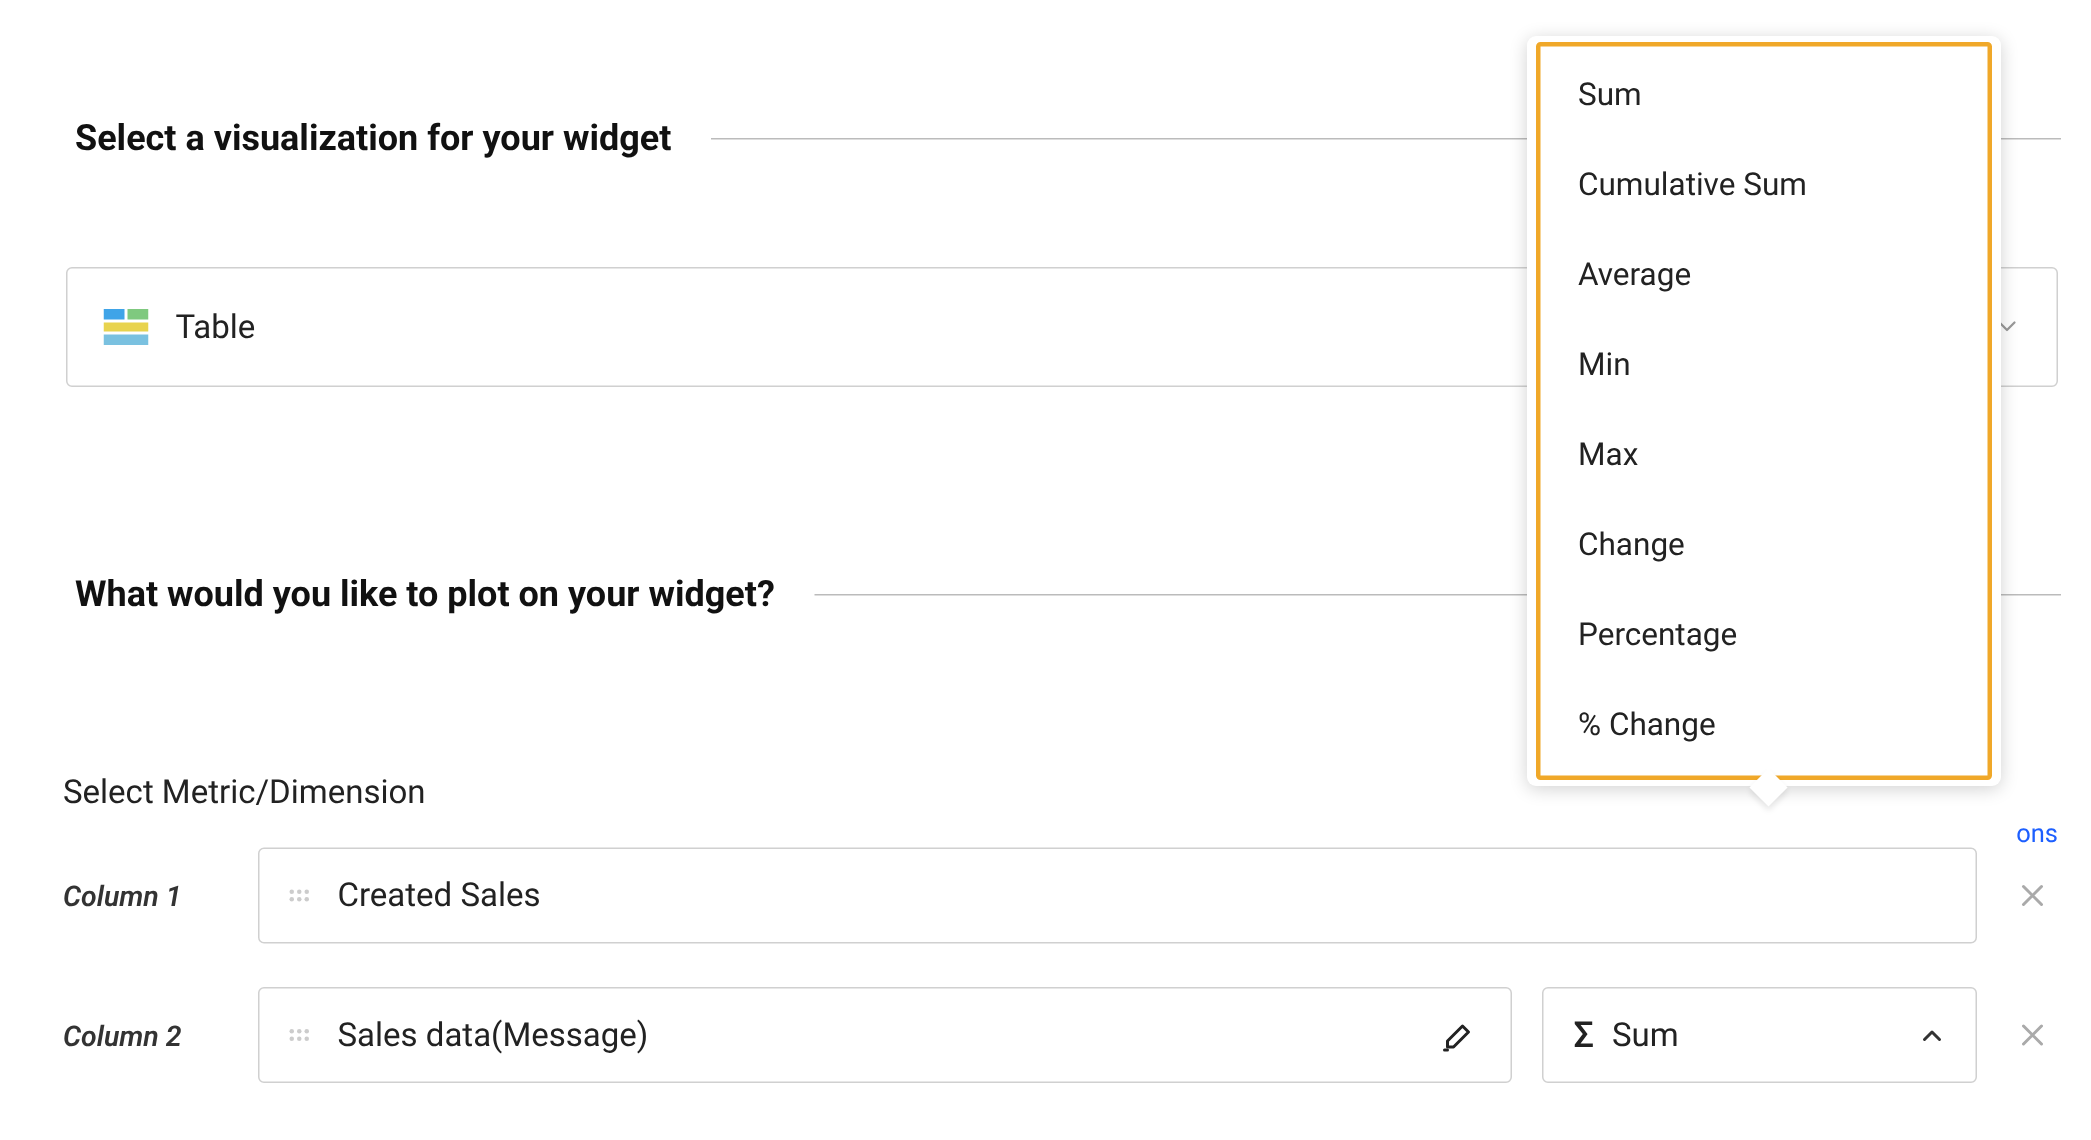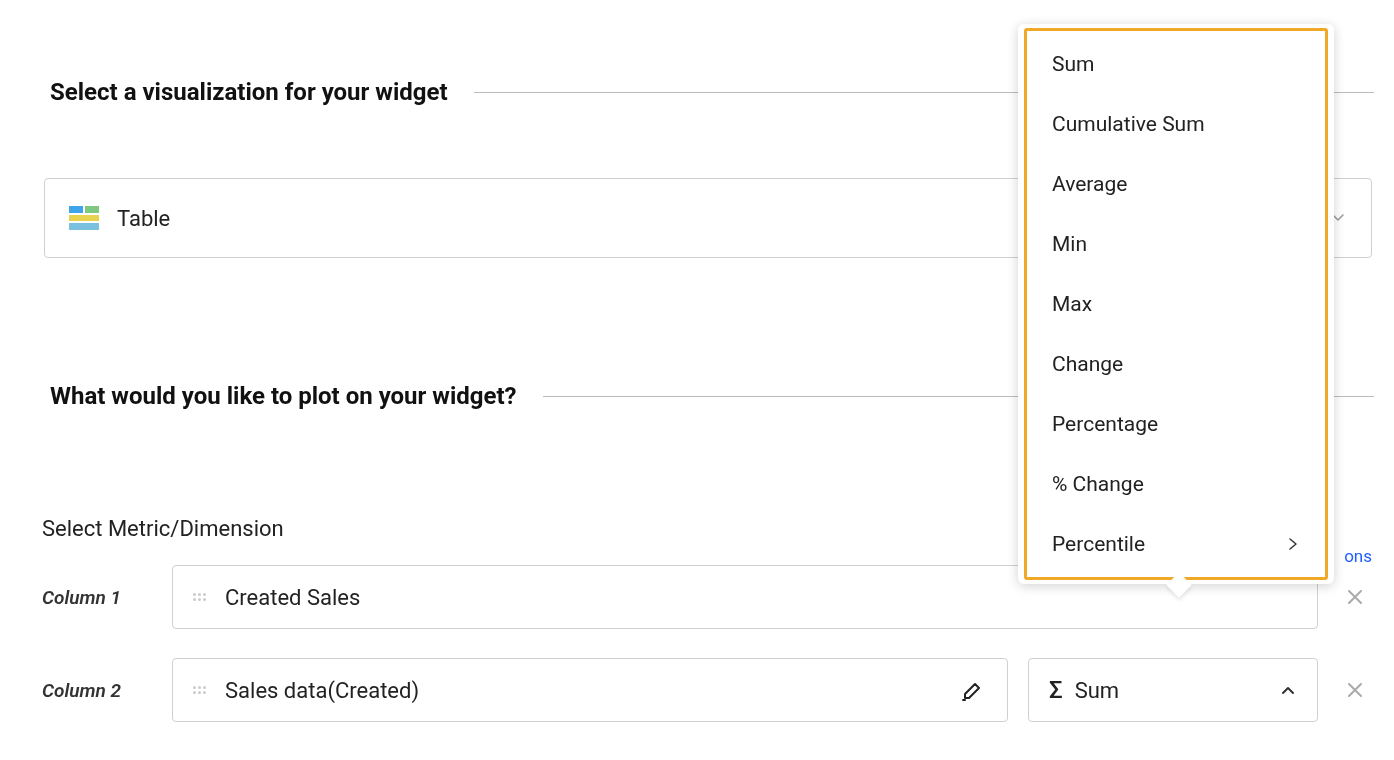--- a/index.html
+++ b/index.html
@@ -110,21 +110,21 @@
   <span class="col-label">Column 2</span>
   <div class="field-box">
     <span class="drag-handle">
         <span></span>
         <span></span>
         <span></span>
         <span></span>
         <span></span>
         <span></span>
       </span>
-    <span class="field-text">Sales data(Created)</span>
+    <span class="field-text">Sales data(Message)</span>
     <span class="edit-icon">
       <svg width="26" height="24" viewBox="0 0 26 24">
           <path d="M4 20h4l10-10-4-4L4 16v4z M14 6l4 4" stroke="#222" stroke-width="2" fill="none" stroke-linecap="round" stroke-linejoin="round"></path>
           <path d="M2 22h2" stroke="#222" stroke-width="2" stroke-linecap="round"></path>
         </svg>
     </span>
   </div>
   <div class="agg-select">
     <span class="sigma">Σ</span>
     <span class="agg-text">Sum</span>
@@ -159,21 +159,13 @@
     </div>
   <div class="dropdown-item">
       <span>Change</span>
     </div>
   <div class="dropdown-item">
       <span>Percentage</span>
     </div>
   <div class="dropdown-item">
       <span>% Change</span>
     </div>
-  <div class="dropdown-item">
-    <span>Percentile</span>
-    <span>
-      <svg width="14" height="14" viewBox="0 0 14 14">
-          <path d="M4 2l6 5-6 5" stroke="#333" stroke-width="1.5" fill="none" stroke-linecap="round" stroke-linejoin="round"></path>
-        </svg>
-    </span>
-  </div>
 </div>
 
 </body></html>

